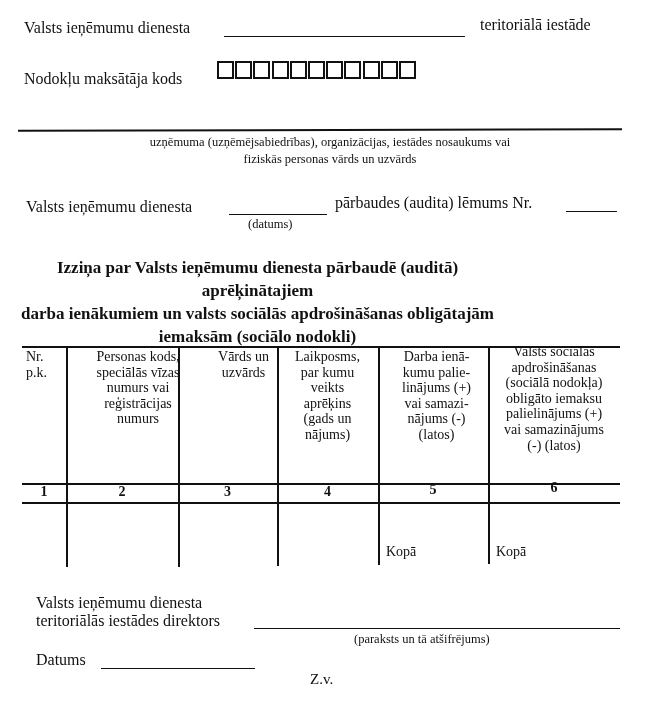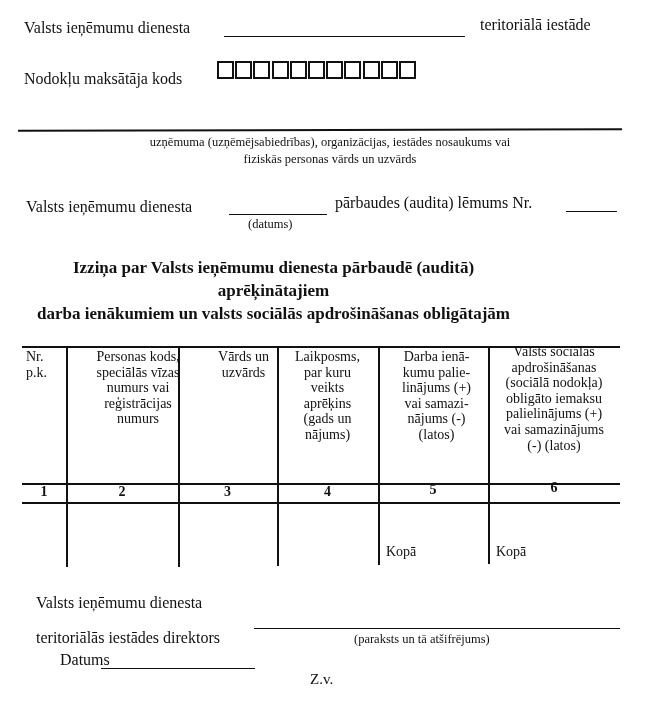--- a/index.html
+++ b/index.html
@@ -7,21 +7,21 @@
       width: 645px; height: 702px; background: #ffffff; position: relative; overflow: hidden;
       font-family: "Liberation Serif", "DejaVu Serif", serif; color: #111;
     }
     .abs { position: absolute; white-space: nowrap; }
     .t16 { font-size: 16px; }
     .t15 { font-size: 15px; }
     .t13 { font-size: 12.5px; }
     .line { position: absolute; background: #111; height: 1.5px; }
     .field { position: absolute; border-bottom: 1.5px solid #111; height: 0; }
     .box { display: inline-block; width: 17px; height: 18px; border: 2px solid #111; margin-right: 1.2px; box-sizing: border-box; vertical-align: middle; }
-    .title { position: absolute; left: 0; width: 515px; top: 256px; text-align: center; font-weight: bold; font-size: 17px; line-height: 23px; margin-left: 16px; }
+    .title { position: absolute; left: 0; width: 515px; top: 256px; text-align: center; font-weight: bold; font-size: 17px; line-height: 23px; }
     .caption { position: absolute; text-align: center; font-size: 12.5px; line-height: 17px; }
     
     .tbl { position: absolute; left: 22px; top: 346px; width: 598px; }
     .hline { position: absolute; left: 0; width: 598px; background: #111; height: 2px; }
     .vline { position: absolute; width: 1.5px; background: #111; }
     .hcell { position: absolute; top: 3px; text-align: center; font-size: 14px; line-height: 15.6px; white-space: normal; }
     .ncell { position: absolute; text-align: center; font-size: 14px; font-weight: bold; top: 138px; }
     .kopa { position: absolute; top: 198px; font-size: 14px; }
   </style>
 </head>
@@ -42,20 +42,21 @@
 
 <div class="abs t16" style="left:26px; top:198px;">Valsts ieņēmumu dienesta</div>
 <div class="field" style="left:229px; top:214px; width:98px;"></div>
 <div class="abs t13" style="left:248px; top:217px;">(datums)</div>
 <div class="abs t16" style="left:335px; top:194px;">pārbaudes (audita) lēmums Nr.</div>
 <div class="field" style="left:566px; top:211px; width:51px;"></div>
 
 <div class="title">
   <div>Izziņa par Valsts ieņēmumu dienesta pārbaudē (auditā) aprēķinātajiem</div>
   <div>darba ienākumiem un valsts sociālās apdrošināšanas obligātajām</div>
+  <div>iemaksām (sociālo nodokli)</div>
 </div>
 
 <div class="tbl">
   <div class="hline" style="top:0;"></div>
   <div class="hline" style="top:137px;"></div>
   <div class="hline" style="top:156px;"></div>
 
   <div class="vline" style="left:44px; top:0; height:221px;"></div>
   <div class="vline" style="left:156px; top:0; height:221px;"></div>
   <div class="vline" style="left:255px; top:0; height:220px;"></div>
@@ -72,21 +73,21 @@
     <div>numurs vai</div>
     <div>reģistrācijas</div>
     <div>numurs</div>
   </div>
   <div class="hcell" style="left:172px; width:99px;">
     <div>Vārds un</div>
     <div>uzvārds</div>
   </div>
   <div class="hcell" style="left:255px; width:101px;">
     <div>Laikposms,</div>
-    <div>par kuru</div>
+    <div>par kumu</div>
     <div>veikts</div>
     <div>aprēķins</div>
     <div>(gads un</div>
     <div>nājums)</div>
   </div>
   <div class="hcell" style="left:356px; width:117px;">
     <div>Darba ienā-</div>
     <div>kumu palie-</div>
     <div>linājums (+)</div>
     <div>vai samazi-</div>
@@ -108,19 +109,19 @@
   <div class="ncell" style="left:156px; width:99px;">3</div>
   <div class="ncell" style="left:255px; width:101px;">4</div>
   <div class="ncell" style="left:356px; width:110px; top:136px;">5</div>
   <div class="ncell" style="left:466px; width:132px; top:134px;">6</div>
 
   <div class="kopa" style="left:364px;">Kopā</div>
   <div class="kopa" style="left:474px;">Kopā</div>
 </div>
 
 <div class="abs t16" style="left:36px; top:594px;">Valsts ieņēmumu dienesta</div>
-<div class="abs t16" style="left:36px; top:612px;margin-top:17px;">teritoriālās iestādes direktors</div>
+<div class="abs t16" style="left:36px; top:612px;">teritoriālās iestādes direktors</div>
 <div class="field" style="left:254px; top:628px; width:366px;"></div>
 <div class="abs t13" style="left:354px; top:632px;">(paraksts un tā atšifrējums)</div>
 
-<div class="abs t16" style="left:36px; top:651px;margin-left:24px;">Datums</div>
+<div class="abs t16" style="left:36px; top:651px;">Datums</div>
 <div class="field" style="left:101px; top:668px; width:154px;"></div>
 <div class="abs t15" style="left:310px; top:671px;">Z.v.</div>
 
 </body></html>

